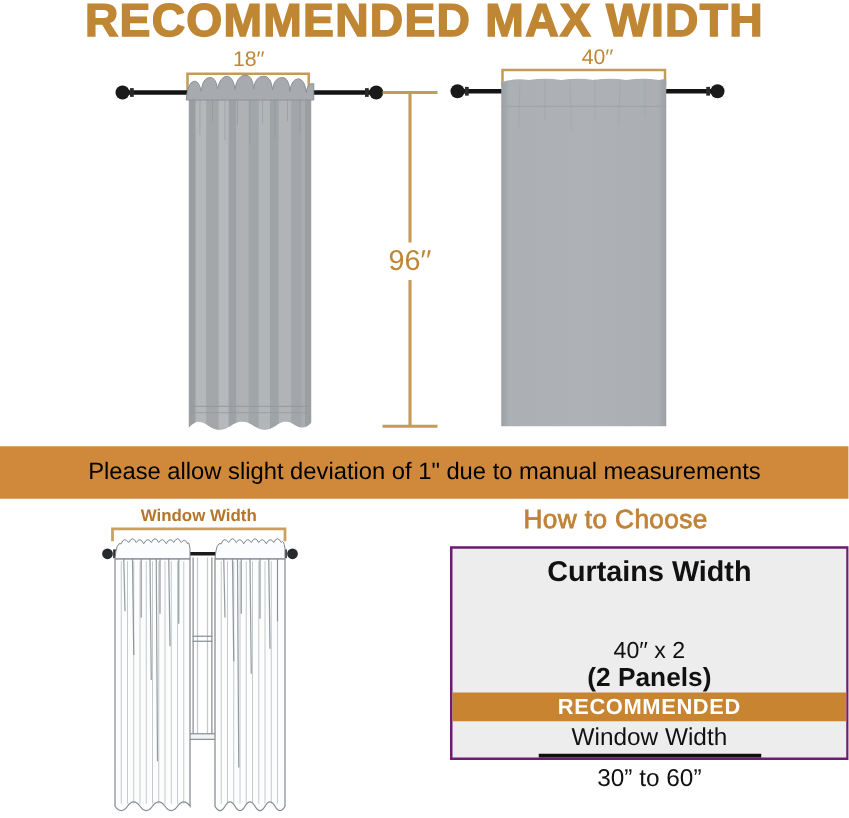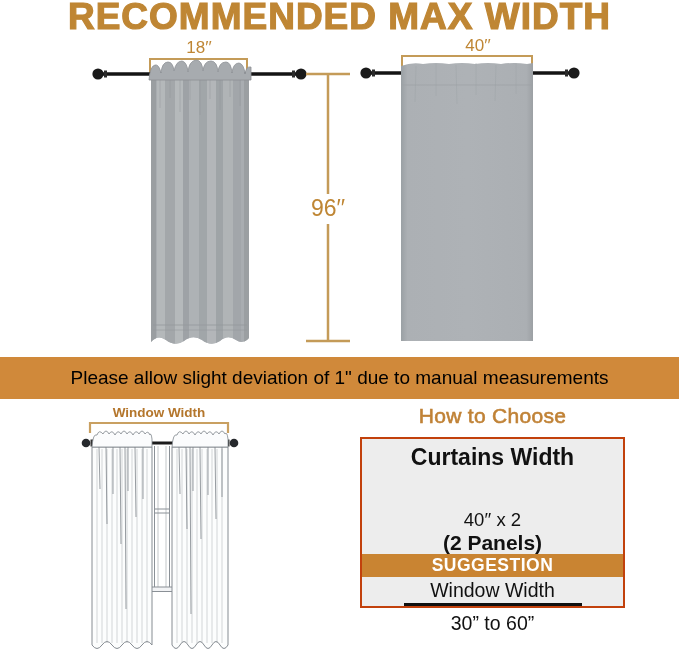--- a/index.html
+++ b/index.html
@@ -19,22 +19,22 @@
     display:flex;align-items:center;justify-content:center;
     font-size:19px;color:#000000;
   }
   .sketch-svg{top:399px;left:0;}
   .choose-heading{
     position:absolute;top:404px;left:360px;width:265px;text-align:center;
     font-size:21px;font-weight:400;letter-spacing:.3px;color:#c08236;
     -webkit-text-stroke:.6px #c08236;
   }
   .choose-box{
-    position:absolute;top:437px;left:360px;width:265px;height:171px;
-    background:#ededed;border:2px solid #c2410c;box-sizing:border-box;
+    position:absolute;top:437px;left:360px;width:319px;height:171px;
+    background:#ededed;border:2px solid #701a75;box-sizing:border-box;
     text-align:center;color:#111;
   }
   .cb-r1{padding-top:4px;font-size:23px;font-weight:700;line-height:29px;}
   .cb-r2{font-size:18.5px;line-height:23px;margin-top:36px;}
   .cb-r3{font-size:21px;line-height:23px;font-weight:bold;}
   .cb-band{height:23px;line-height:23px;background:#c98432;color:#ffffff;
     font-size:17.5px;font-weight:700;letter-spacing:.5px;}
   .cb-r5{font-size:19.5px;line-height:26px;}
   .cb-divider{width:178px;height:3px;background:#101010;margin:0 auto;}
   .cb-r6{font-size:19.5px;line-height:29px;padding-top:3px;}
@@ -230,19 +230,19 @@
       </g>
     </g>
   </svg>
 
   <div class="choose-heading">How to Choose</div>
 
   <div class="choose-box">
     <div class="cb-r1">Curtains Width</div>
     <div class="cb-r2">40′′ x 2</div>
     <div class="cb-r3">(2 Panels)</div>
-    <div class="cb-band">SUGGESTION</div>
+    <div class="cb-band">RECOMMENDED</div>
     <div class="cb-r5">Window Width</div>
     <div class="cb-divider"></div>
     <div class="cb-r6">30” to 60”</div>
   </div>
 
 </div>
 
 </body></html>

